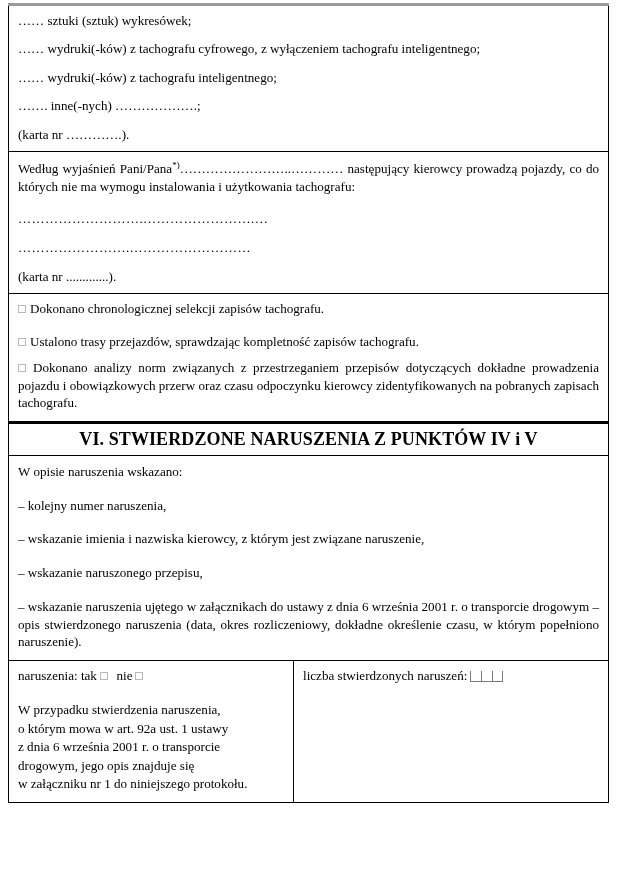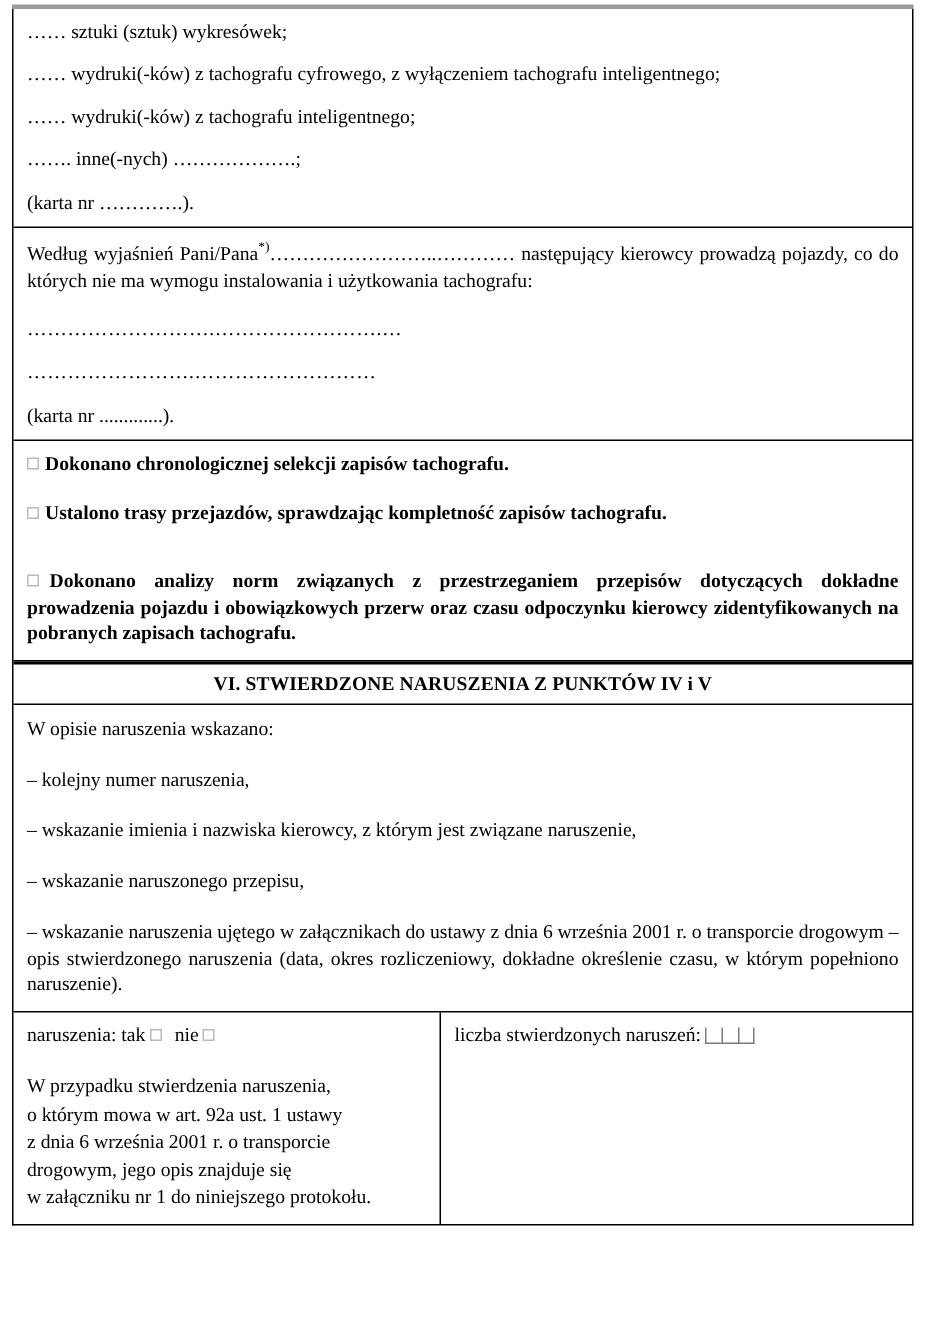--- a/index.html
+++ b/index.html
@@ -122,21 +122,21 @@
   .digitboxes span:last-child {
     border-right: 1px solid #7a7a7a;
   }
 
   
   .section-head {
     border-top: 2px solid #000;
     border-bottom: 1px solid #000;
     text-align: center;
     font-weight: bold;
-    font-size: 13px;
+    font-size: 18px;
     letter-spacing: 0.1px;
     padding: 5px 6px 5px 6px;
     box-sizing: border-box;
   }
 
   
   .two-col {
     display: flex;
     align-items: stretch;
   }
@@ -178,25 +178,25 @@
     <div class="row cell" style="padding-top:8px;padding-bottom:9px;">
       <p class="just-block" style="margin-bottom:16px;">
         <span>Według wyjaśnień Pani/Pana</span><sup class="star">*)</sup><span>……………………..…………</span>
         <span>następujący kierowcy prowadzą pojazdy, co do których nie ma wymogu instalowania i użytkowania tachografu:</span>
       </p>
       <p class="dots-line">……………………….…………………….…</p>
       <p class="dots-line" style="margin-bottom:13px;">…………………….………………………</p>
       <p class="line" style="margin-bottom:0;">(karta nr .............).</p>
     </div>
 
-    <div class="row cell" style="padding-top:7px;padding-bottom:10px;font-weight:bold;">
+    <div class="row cell" style="padding-top:7px;padding-bottom:10px;">
       <p class="line" style="margin-bottom:17px;">
         <span class="cb"></span><span>Dokonano chronologicznej selekcji zapisów tachografu.</span>
       </p>
-      <p class="line" style="margin-bottom:29px;">
+      <p class="line" style="margin-bottom:10px;">
         <span class="cb"></span><span>Ustalono trasy przejazdów, sprawdzając kompletność zapisów tachografu.</span>
       </p>
       <p class="just-block">
         <span class="cb" style="margin-right:7px;"></span><span>Dokonano analizy norm związanych z przestrzeganiem przepisów dotyczących dokładne prowadzenia pojazdu i obowiązkowych przerw oraz czasu odpoczynku kierowcy zidentyfikowanych na pobranych zapisach tachografu.</span>
       </p>
     </div>
 
     <div class="section-head">VI. STWIERDZONE NARUSZENIA Z PUNKTÓW IV i V</div>
 
     <div class="row cell" style="padding-top:8px;padding-bottom:10px;">

